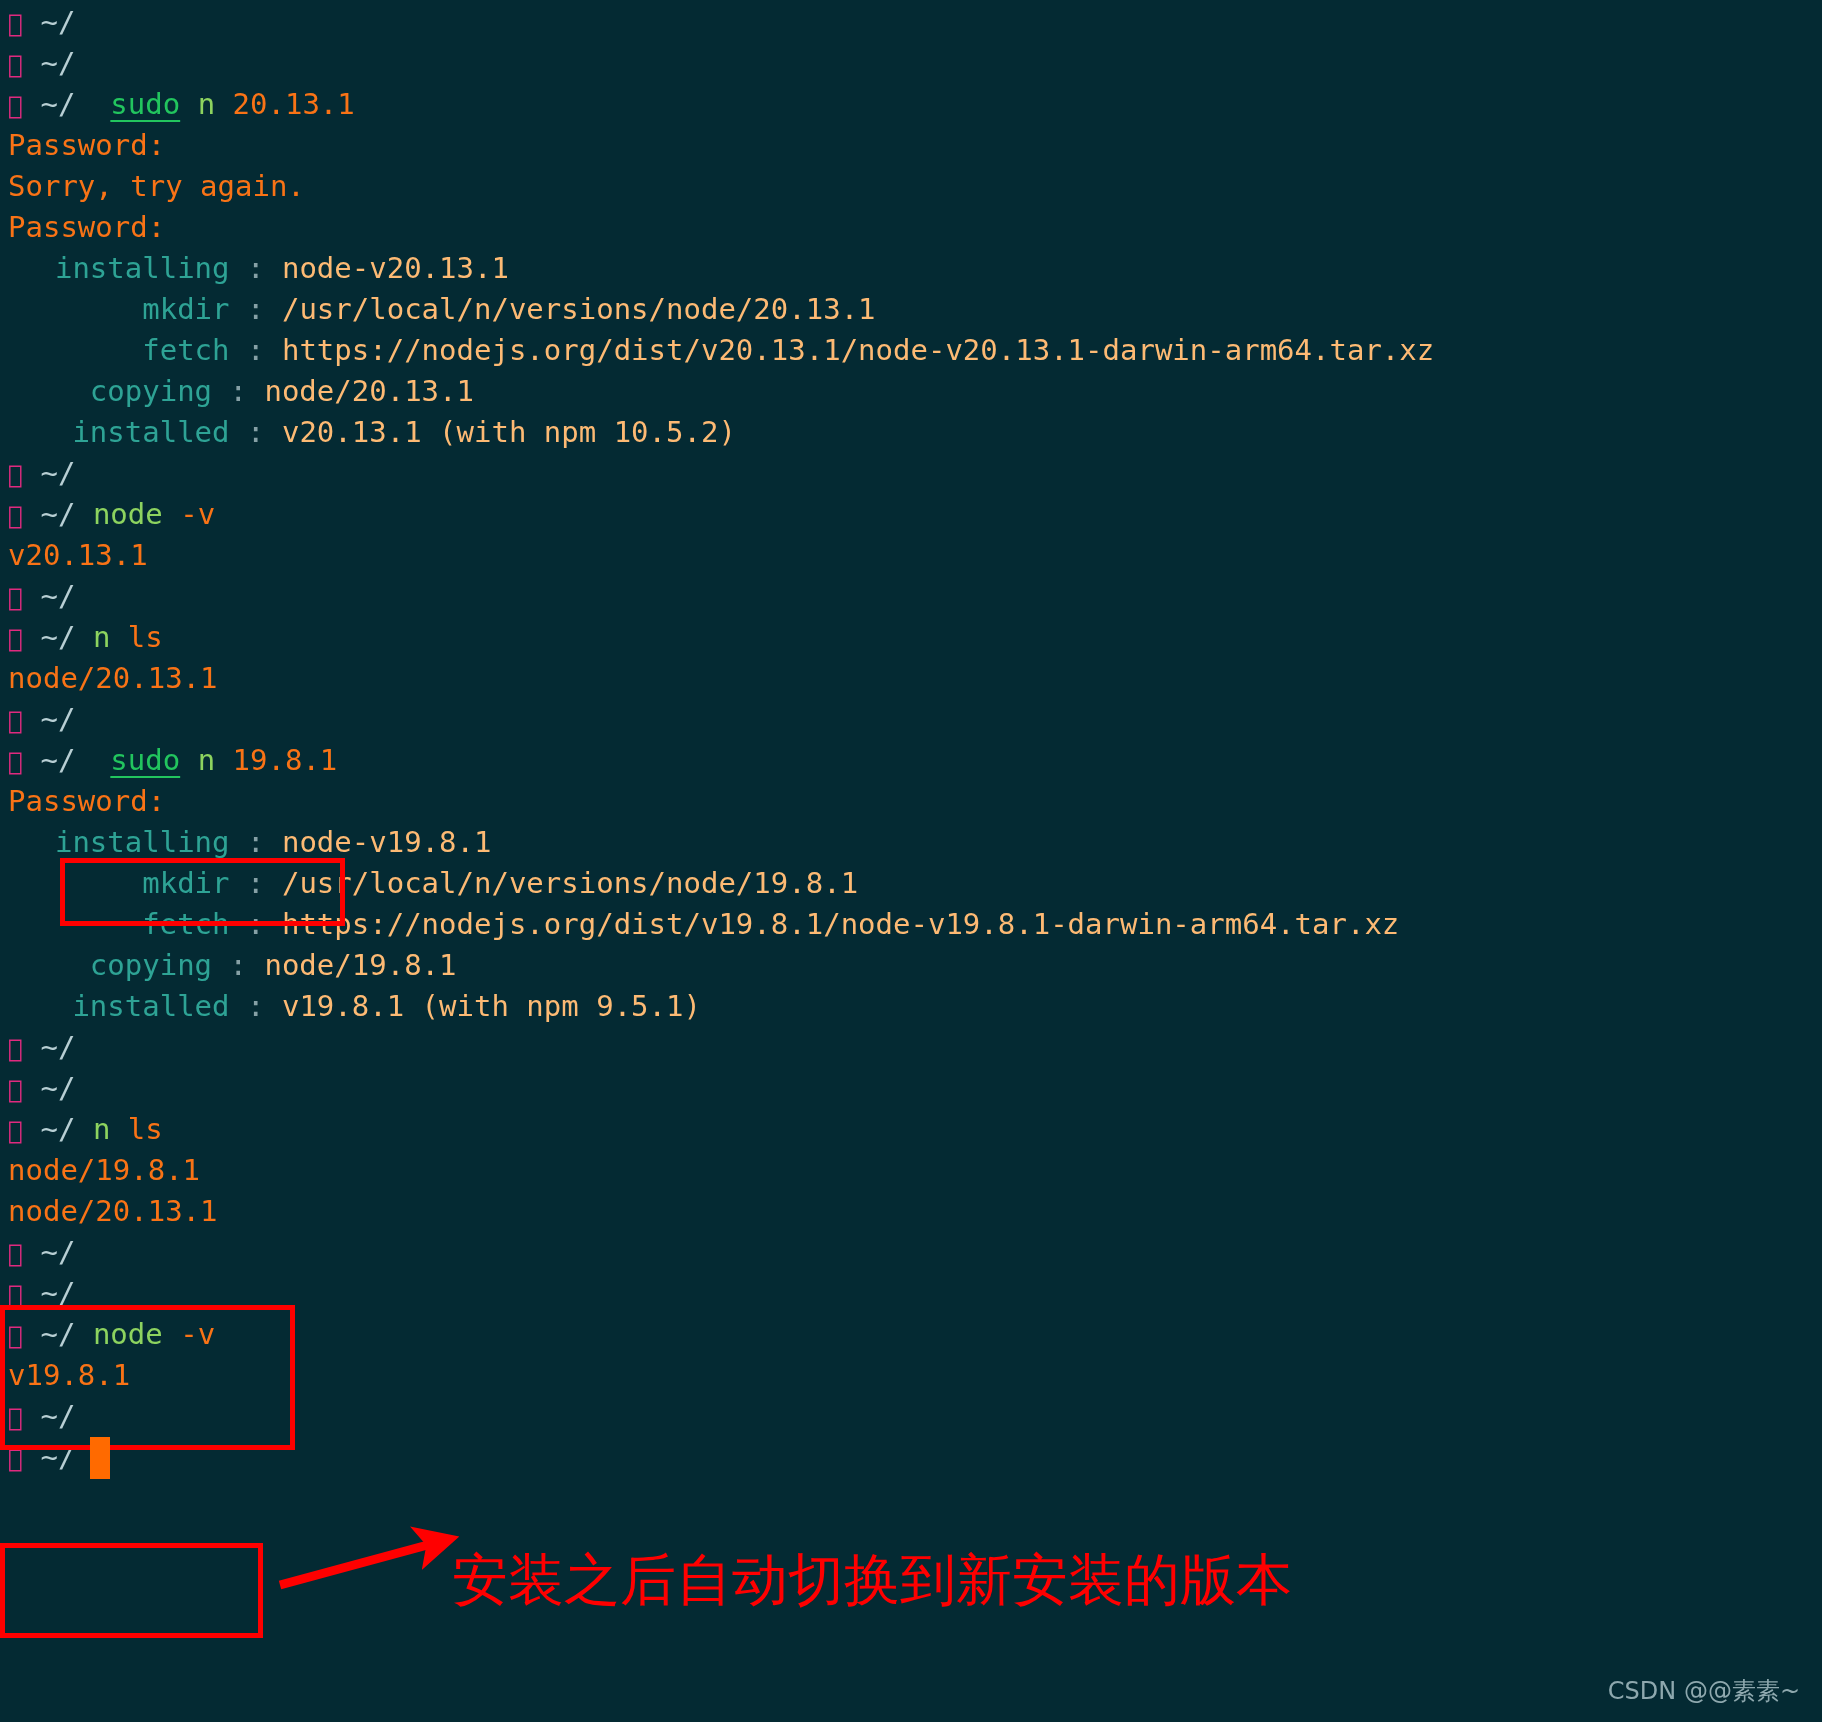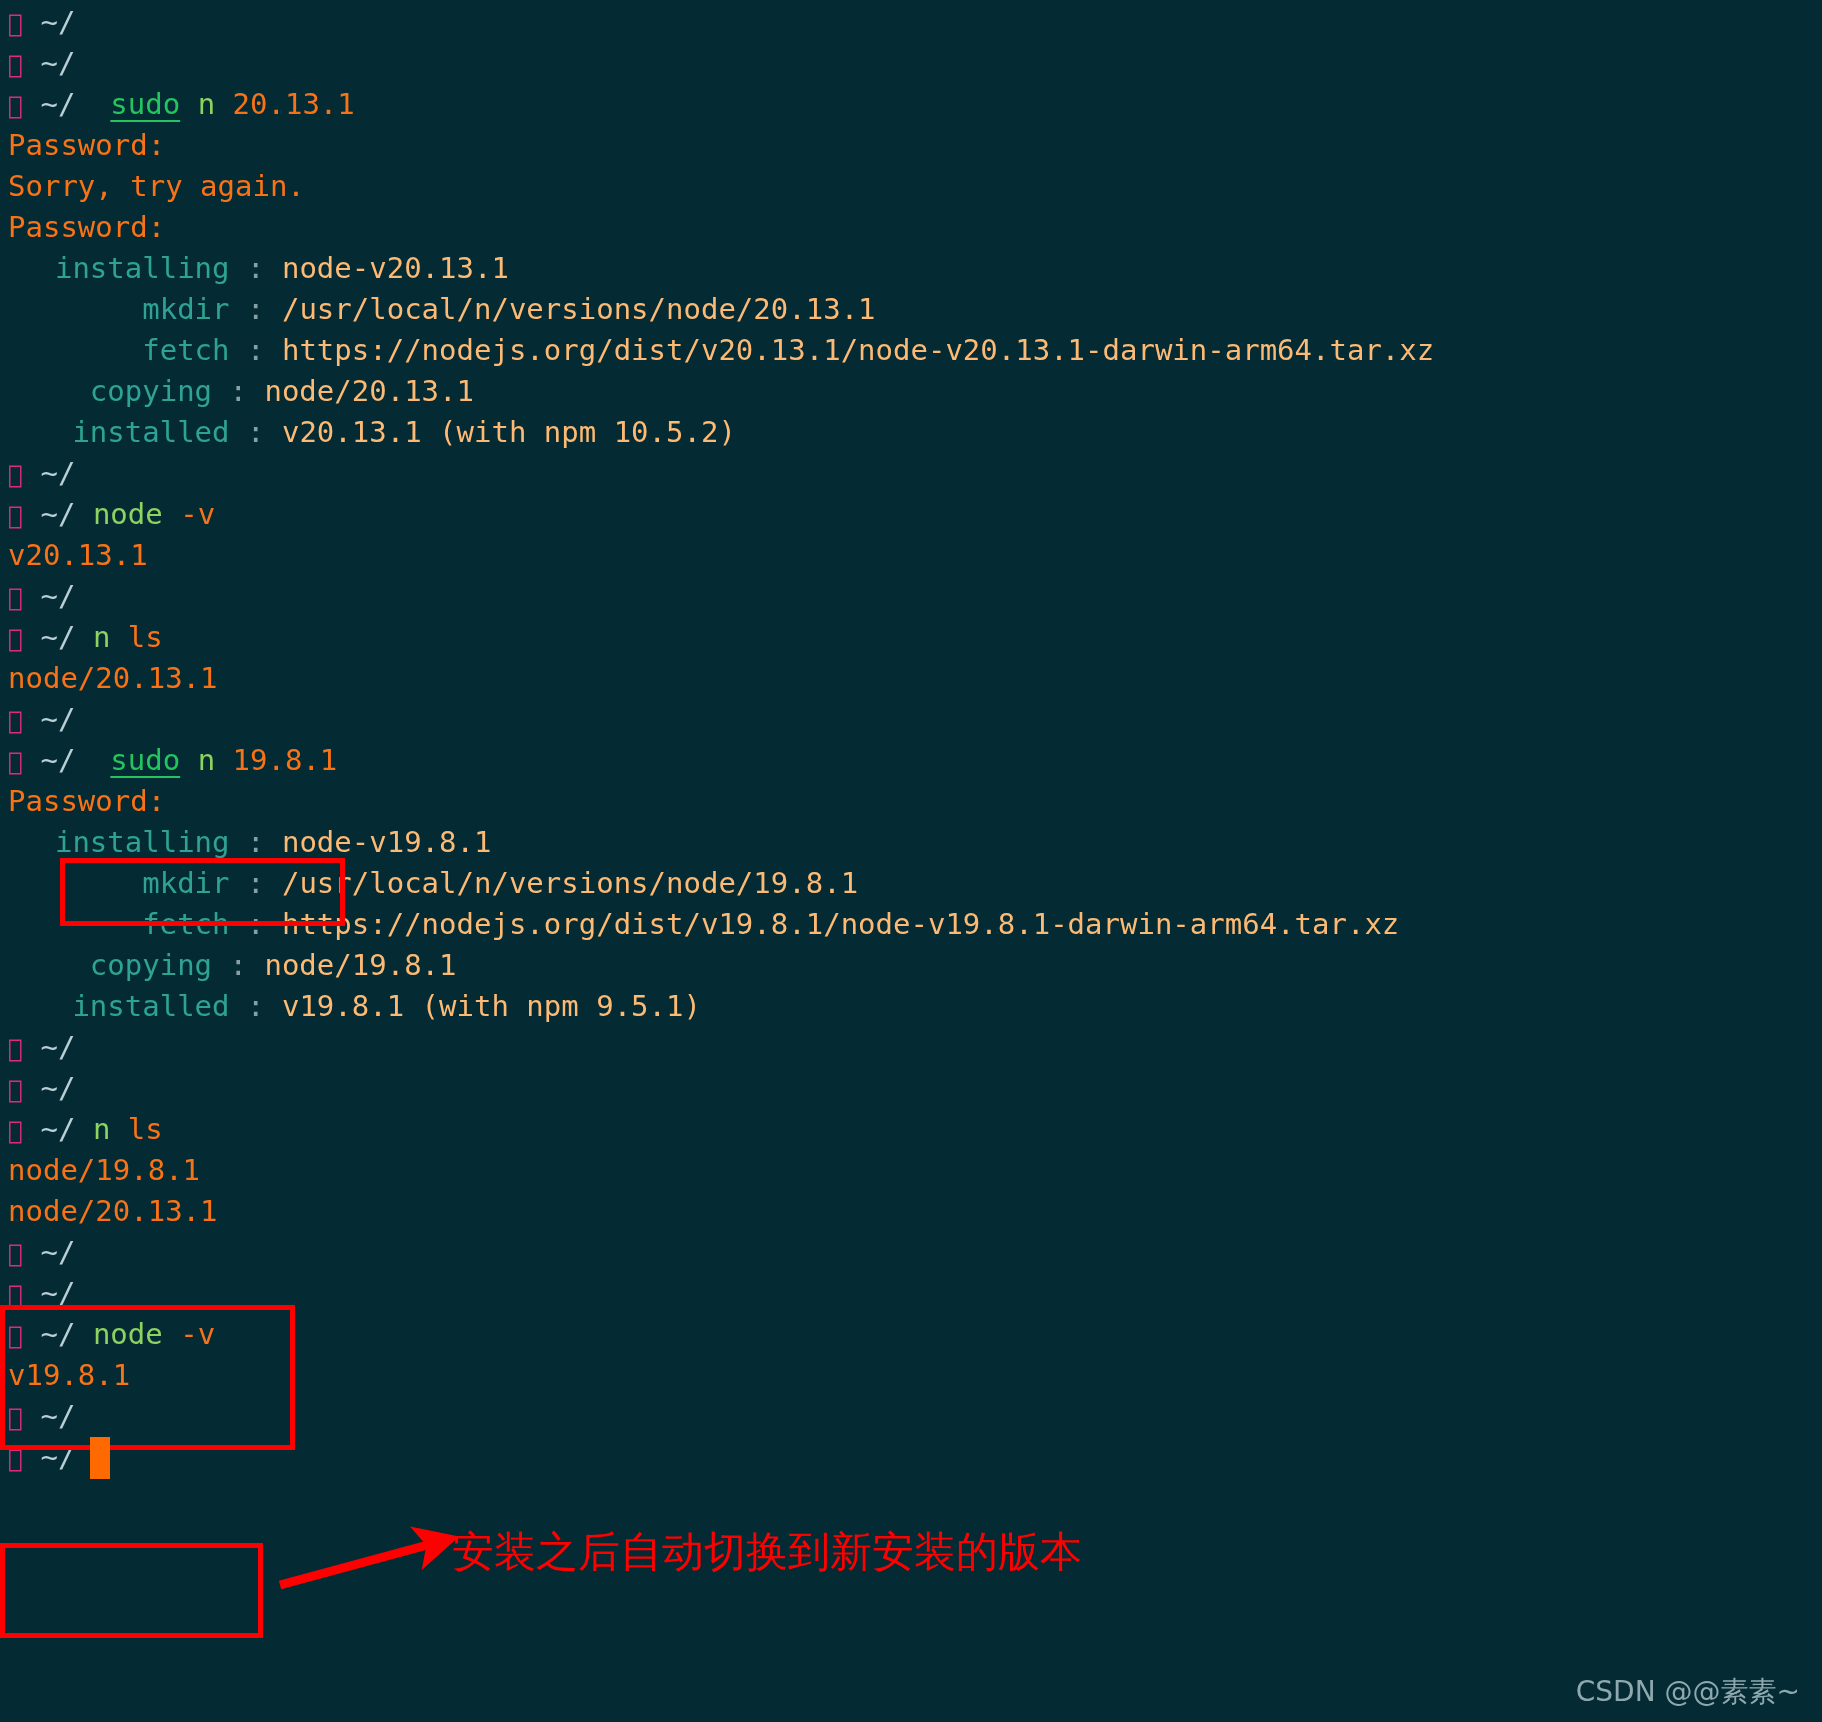--- a/index.html
+++ b/index.html
@@ -44,45 +44,46 @@
   .box {
     position: absolute;
     border: 5px solid #FF0000;
     box-sizing: border-box;
     pointer-events: none;
   }
   #anno-text {
     position: absolute;
     color: #FF0000;
     font-family: "DejaVu Sans", "Liberation Sans", sans-serif;
-    font-size: 42px;
+    font-size: 56px;
     line-height: 42px;
     font-weight: 400;
     white-space: nowrap;
+    margin-top: 28px;
   }
   #anno-arrow {
     position: absolute;
     left: 250px;
     top: 1510px;
     width: 210px;
     height: 110px;
   }
   #cursor-block {
     position: absolute;
     background: #FF6A00;
     width: 20px;
     height: 42px;
   }
   #watermark {
     position: absolute;
     right: 22px;
     bottom: 10px;
     color: #A7BFC4;
     font-family: "DejaVu Sans", "Liberation Sans", sans-serif;
-    font-size: 28px;
+    font-size: 24px;
     opacity: 0.85;
     white-space: nowrap;
   }
 </style>
 </head>
 <body>
 
 <div id="terminal">
 
   <div class="lines" id="lines"><span class="row"><span class="apple" style="font-family: &quot;DejaVu Sans&quot;, sans-serif; font-size: 25px;"></span><span class="tilde"> ~/</span></span><span class="row"><span class="apple" style="font-family: &quot;DejaVu Sans&quot;, sans-serif; font-size: 25px;"></span><span class="tilde"> ~/</span></span><span class="row"><span class="apple" style="font-family: &quot;DejaVu Sans&quot;, sans-serif; font-size: 25px;"></span><span class="tilde"> ~/</span>  <span class="cmdu">sudo</span> <span class="cmd">n</span><span class="plain"> 20.13.1</span></span><span class="row"><span class="plain">Password:</span></span><span class="row"><span class="plain">Sorry, try again.</span></span><span class="row"><span class="plain">Password:</span></span><span class="row"><span>  </span><span class="label">installing</span><span class="colon"> : </span><span class="value">node-v20.13.1</span></span><span class="row"><span>       </span><span class="label">mkdir</span><span class="colon"> : </span><span class="value">/usr/local/n/versions/node/20.13.1</span></span><span class="row"><span>       </span><span class="label">fetch</span><span class="colon"> : </span><span class="value">https://nodejs.org/dist/v20.13.1/node-v20.13.1-darwin-arm64.tar.xz</span></span><span class="row"><span>    </span><span class="label">copying</span><span class="colon"> : </span><span class="value">node/20.13.1</span></span><span class="row"><span>   </span><span class="label">installed</span><span class="colon"> : </span><span class="value">v20.13.1 (with npm 10.5.2)</span></span><span class="row"><span class="apple" style="font-family: &quot;DejaVu Sans&quot;, sans-serif; font-size: 25px;"></span><span class="tilde"> ~/</span></span><span class="row"><span class="apple" style="font-family: &quot;DejaVu Sans&quot;, sans-serif; font-size: 25px;"></span><span class="tilde"> ~/</span> <span class="cmd">node</span><span class="plain"> -v</span></span><span class="row"><span class="plain">v20.13.1</span></span><span class="row"><span class="apple" style="font-family: &quot;DejaVu Sans&quot;, sans-serif; font-size: 25px;"></span><span class="tilde"> ~/</span></span><span class="row"><span class="apple" style="font-family: &quot;DejaVu Sans&quot;, sans-serif; font-size: 25px;"></span><span class="tilde"> ~/</span> <span class="cmd">n</span><span class="plain"> ls</span></span><span class="row"><span class="plain">node/20.13.1</span></span><span class="row"><span class="apple" style="font-family: &quot;DejaVu Sans&quot;, sans-serif; font-size: 25px;"></span><span class="tilde"> ~/</span></span><span class="row"><span class="apple" style="font-family: &quot;DejaVu Sans&quot;, sans-serif; font-size: 25px;"></span><span class="tilde"> ~/</span>  <span class="cmdu">sudo</span> <span class="cmd">n</span><span class="plain"> 19.8.1</span></span><span class="row"><span class="plain">Password:</span></span><span class="row"><span>  </span><span class="label">installing</span><span class="colon"> : </span><span class="value">node-v19.8.1</span></span><span class="row"><span>       </span><span class="label">mkdir</span><span class="colon"> : </span><span class="value">/usr/local/n/versions/node/19.8.1</span></span><span class="row"><span>       </span><span class="label">fetch</span><span class="colon"> : </span><span class="value">https://nodejs.org/dist/v19.8.1/node-v19.8.1-darwin-arm64.tar.xz</span></span><span class="row"><span>    </span><span class="label">copying</span><span class="colon"> : </span><span class="value">node/19.8.1</span></span><span class="row"><span>   </span><span class="label">installed</span><span class="colon"> : </span><span class="value">v19.8.1 (with npm 9.5.1)</span></span><span class="row"><span class="apple" style="font-family: &quot;DejaVu Sans&quot;, sans-serif; font-size: 25px;"></span><span class="tilde"> ~/</span></span><span class="row"><span class="apple" style="font-family: &quot;DejaVu Sans&quot;, sans-serif; font-size: 25px;"></span><span class="tilde"> ~/</span></span><span class="row"><span class="apple" style="font-family: &quot;DejaVu Sans&quot;, sans-serif; font-size: 25px;"></span><span class="tilde"> ~/</span> <span class="cmd">n</span><span class="plain"> ls</span></span><span class="row"><span class="plain">node/19.8.1</span></span><span class="row"><span class="plain">node/20.13.1</span></span><span class="row"><span class="apple" style="font-family: &quot;DejaVu Sans&quot;, sans-serif; font-size: 25px;"></span><span class="tilde"> ~/</span></span><span class="row"><span class="apple" style="font-family: &quot;DejaVu Sans&quot;, sans-serif; font-size: 25px;"></span><span class="tilde"> ~/</span></span><span class="row"><span class="apple" style="font-family: &quot;DejaVu Sans&quot;, sans-serif; font-size: 25px;"></span><span class="tilde"> ~/</span> <span class="cmd">node</span><span class="plain"> -v</span></span><span class="row"><span class="plain">v19.8.1</span></span><span class="row"><span class="apple" style="font-family: &quot;DejaVu Sans&quot;, sans-serif; font-size: 25px;"></span><span class="tilde"> ~/</span></span><span class="row"><span class="apple" style="font-family: &quot;DejaVu Sans&quot;, sans-serif; font-size: 25px;"></span><span class="tilde"> ~/</span></span></div>

